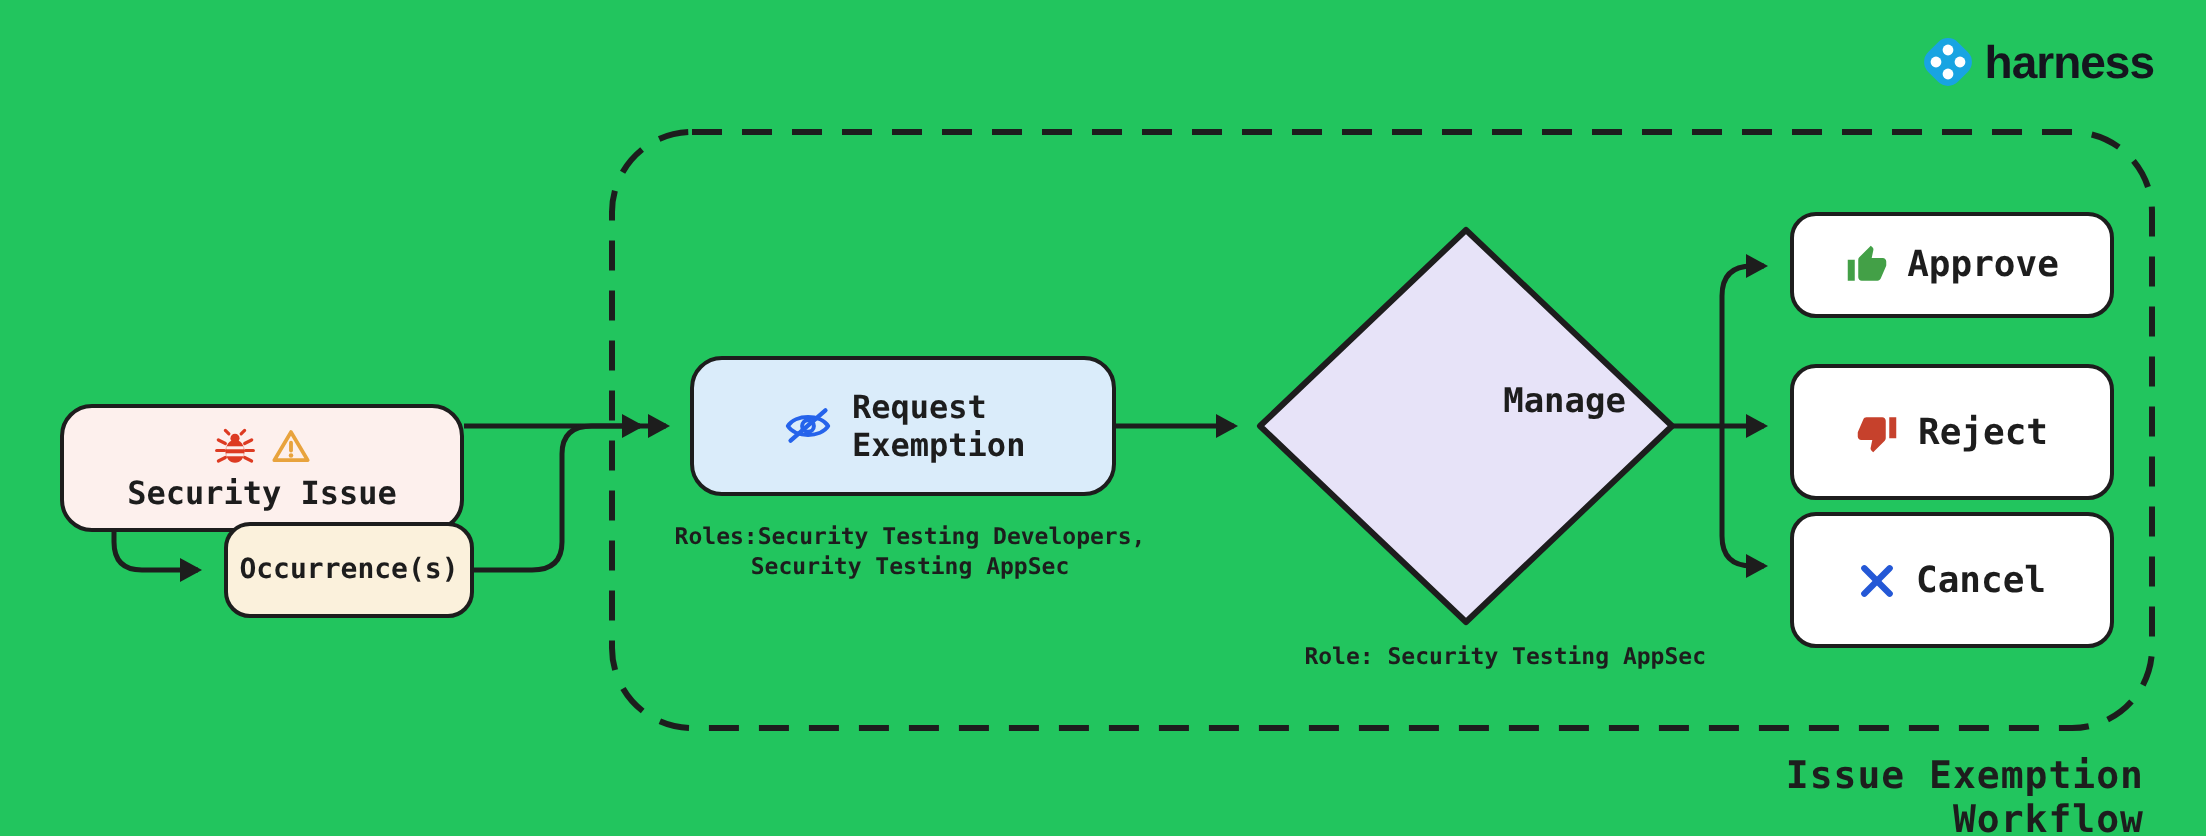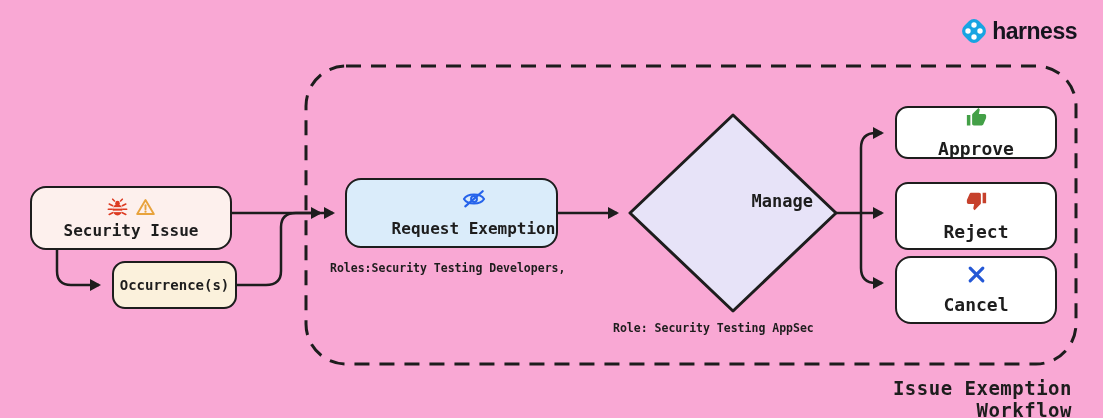--- a/index.html
+++ b/index.html
@@ -2,36 +2,35 @@
 <html><head>
 <meta charset="utf-8">
 <style>
   * { margin: 0; padding: 0; box-sizing: border-box; }
   html, body { background: #ffffff; }
   body { font-family: "DejaVu Sans Mono", monospace; }
   .canvas {
     position: relative;
     width: 1103px;
     height: 418px;
-    background: #f9a8d4;
+    background: #22c55e;
     overflow: hidden;
   }
   .overlay-svg { position: absolute; left: 0; top: 0; z-index: 1; }
 
   .node {
     position: absolute;
     z-index: 2;
     display: flex;
     align-items: center;
     justify-content: center;
     color: #1d1d1d;
-    flex-direction: column;
   }
   .box-security {
-    left: 30px; top: 186px; width: 202px; height: 64px;
+    left: 30px; top: 202px; width: 202px; height: 64px;
     background: #fdf0ed;
     border: 2.5px solid #1d1d1d;
     border-radius: 16px;
     flex-direction: column;
     gap: 3px;
   }
   .box-security .icons { display: flex; gap: 7px; align-items: center; }
   .box-security .lbl { font-size: 16px; font-weight: bold; }
 
   .box-occurrence {
@@ -47,54 +46,54 @@
     background: #daecfa;
     border: 2.5px solid #1d1d1d;
     border-radius: 16px;
     gap: 9px;
     font-size: 16px; font-weight: bold; padding-left: 44px;
   }
 
   .roles-note {
     position: absolute; z-index: 2;
     left: 330px; top: 261px; width: 250px;
-    text-align: left;
+    text-align: center;
     font-size: 11.5px; line-height: 15px;
     font-weight: bold;
     color: #1d1d1d;
   }
 
   .diamond-label {
     position: absolute; z-index: 2;
     left: 653px; top: 190px; width: 160px;
     text-align: right;
     font-size: 17px; line-height: 23px;
     font-weight: bold;
     color: #1d1d1d;
   }
   .role-note {
     position: absolute; z-index: 2;
     left: 613px; top: 321px; width: 240px;
-    text-align: left;
+    text-align: right;
     font-size: 11.5px;
     font-weight: bold;
     color: #1d1d1d;
   }
 
   .outcome {
     left: 895px; width: 162px; height: 68px;
     background: #ffffff;
     border: 2.5px solid #1d1d1d;
     border-radius: 13px;
     gap: 10px;
     font-size: 18px; font-weight: bold;
   }
   .outcome-approve { top: 106px; height: 53px; }
   .outcome-reject  { top: 182px; }
-  .outcome-cancel  { top: 256px; border-radius: 16px; }
+  .outcome-cancel  { top: 256px; }
 
   .workflow-title {
     position: absolute; z-index: 2;
     left: 790px; top: 377px; width: 282px;
     text-align: right;
     font-size: 19px; font-weight: bold;
     color: #1d1d1d;
     letter-spacing: 0.5px;
   }
 
@@ -198,20 +197,21 @@
         <path d="M3 12 C7 5.5, 21 5.5, 25 12 C21 18.5, 7 18.5, 3 12 Z" fill="none" stroke="#2563eb" stroke-width="2.2" stroke-linejoin="round"></path>
         <circle cx="14" cy="12" r="3.2" fill="none" stroke="#2563eb" stroke-width="2.2"></circle>
         <line x1="4.5" y1="20" x2="23.5" y2="3.5" stroke="#2563eb" stroke-width="2.4" stroke-linecap="round"></line>
       </svg>
     </span>
     <span>Request Exemption</span>
   </div>
 
   <div class="roles-note">
     <div>Roles:Security Testing Developers,</div>
+    <div>Security Testing AppSec</div>
   </div>
 
   <div class="diamond-label">
     <div>Manage</div>
   </div>
 
   <div class="role-note">Role: Security Testing AppSec</div>
 
   <div class="node outcome outcome-approve">
     <span class="icon">

